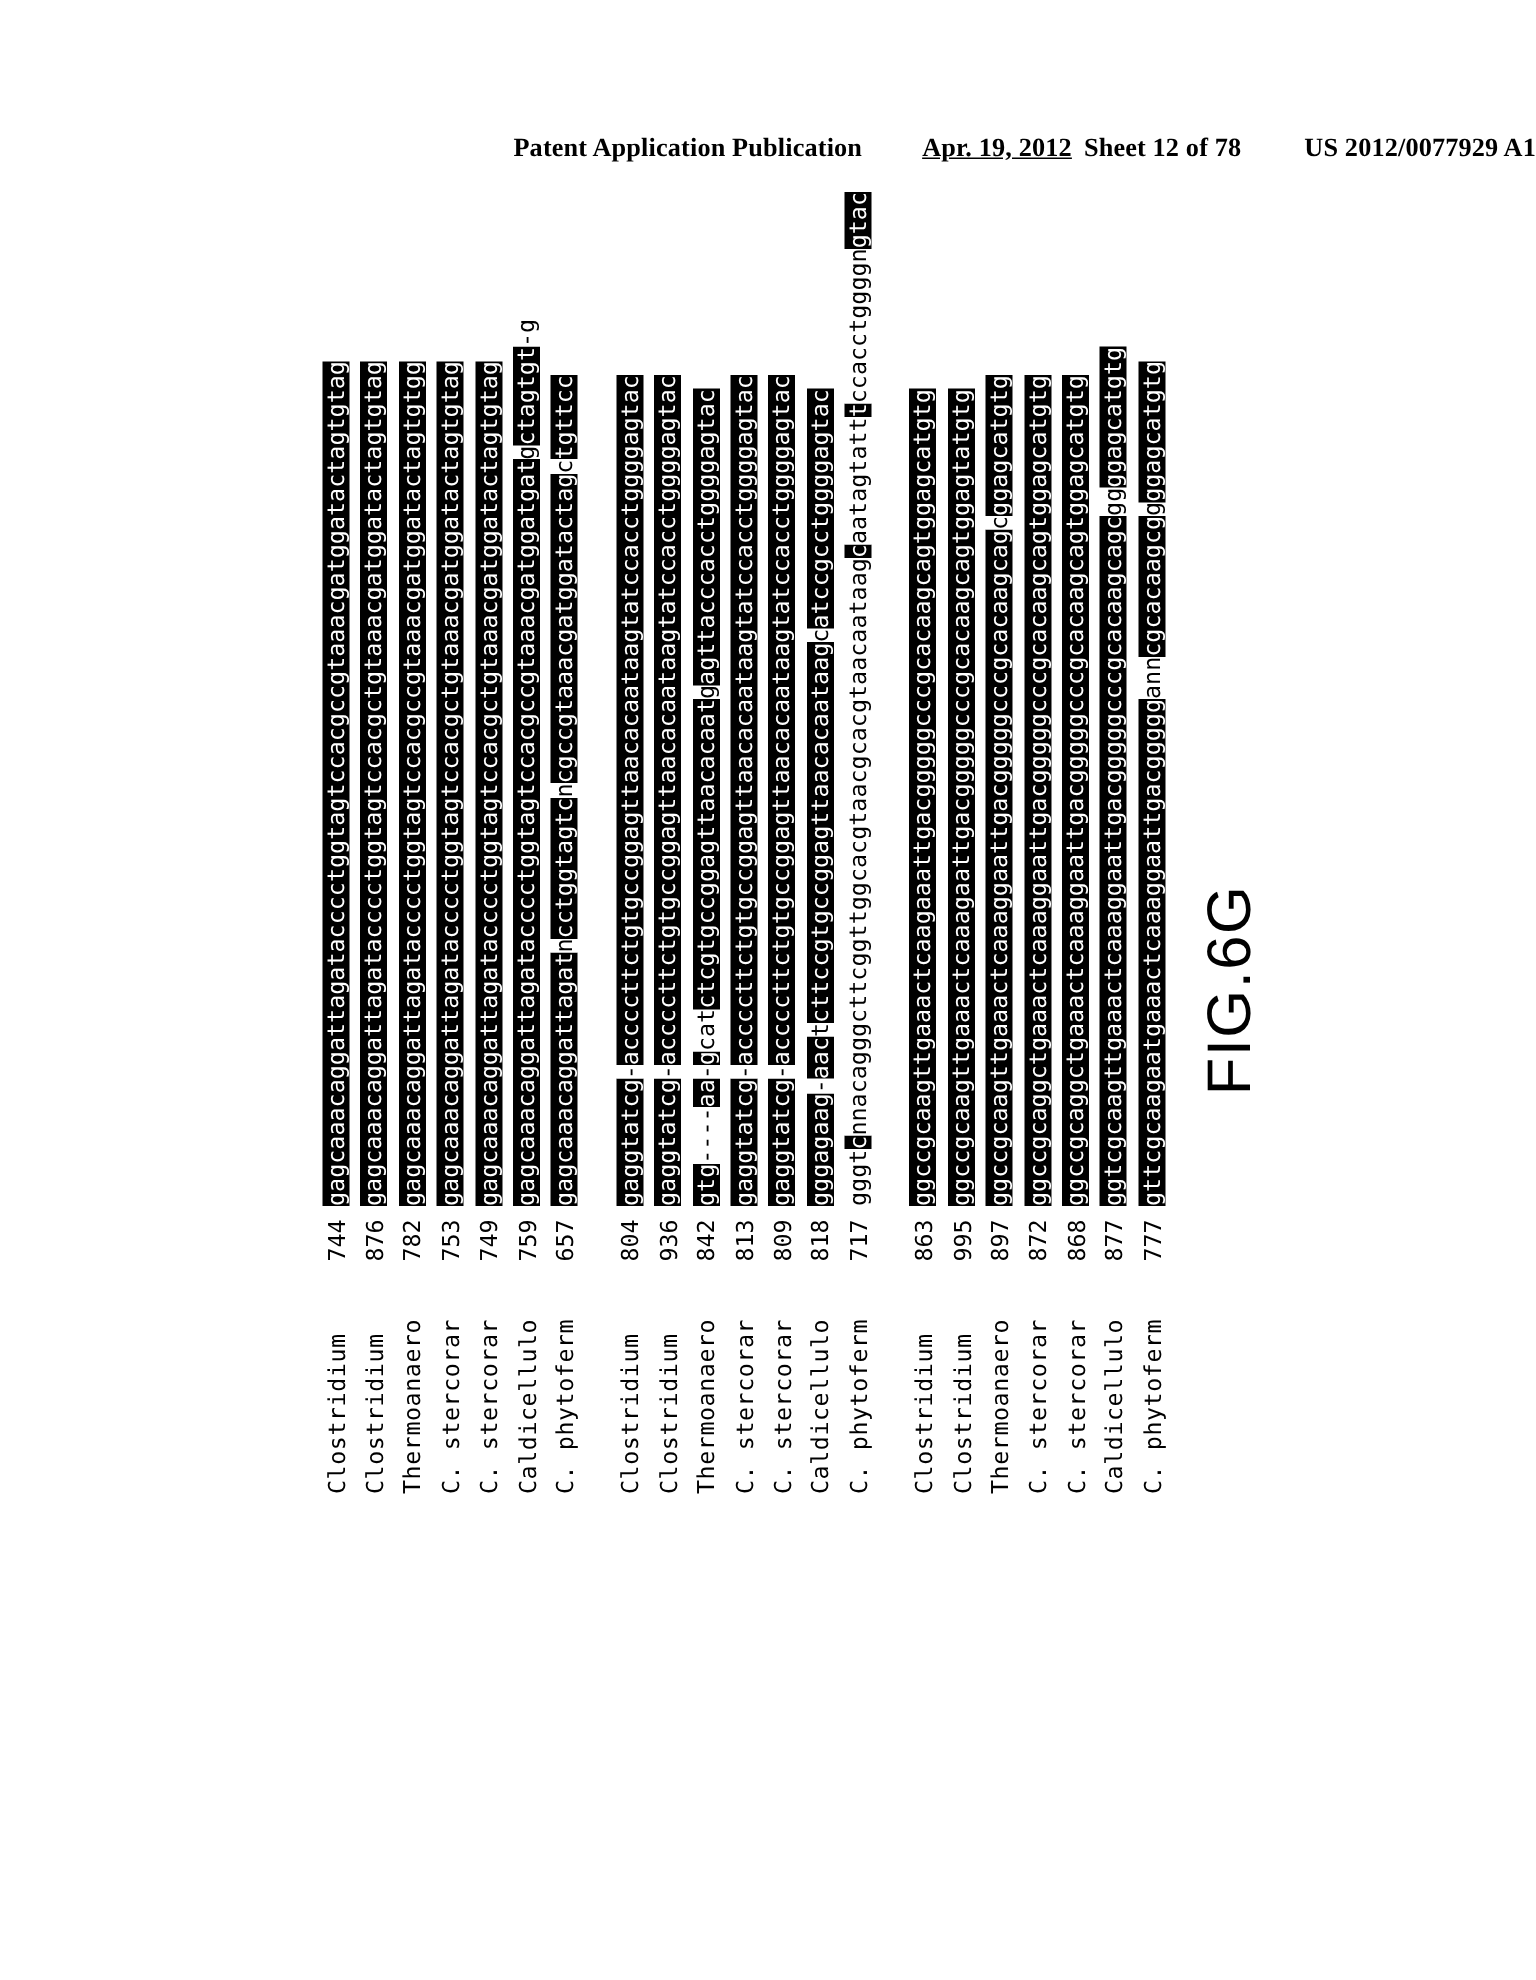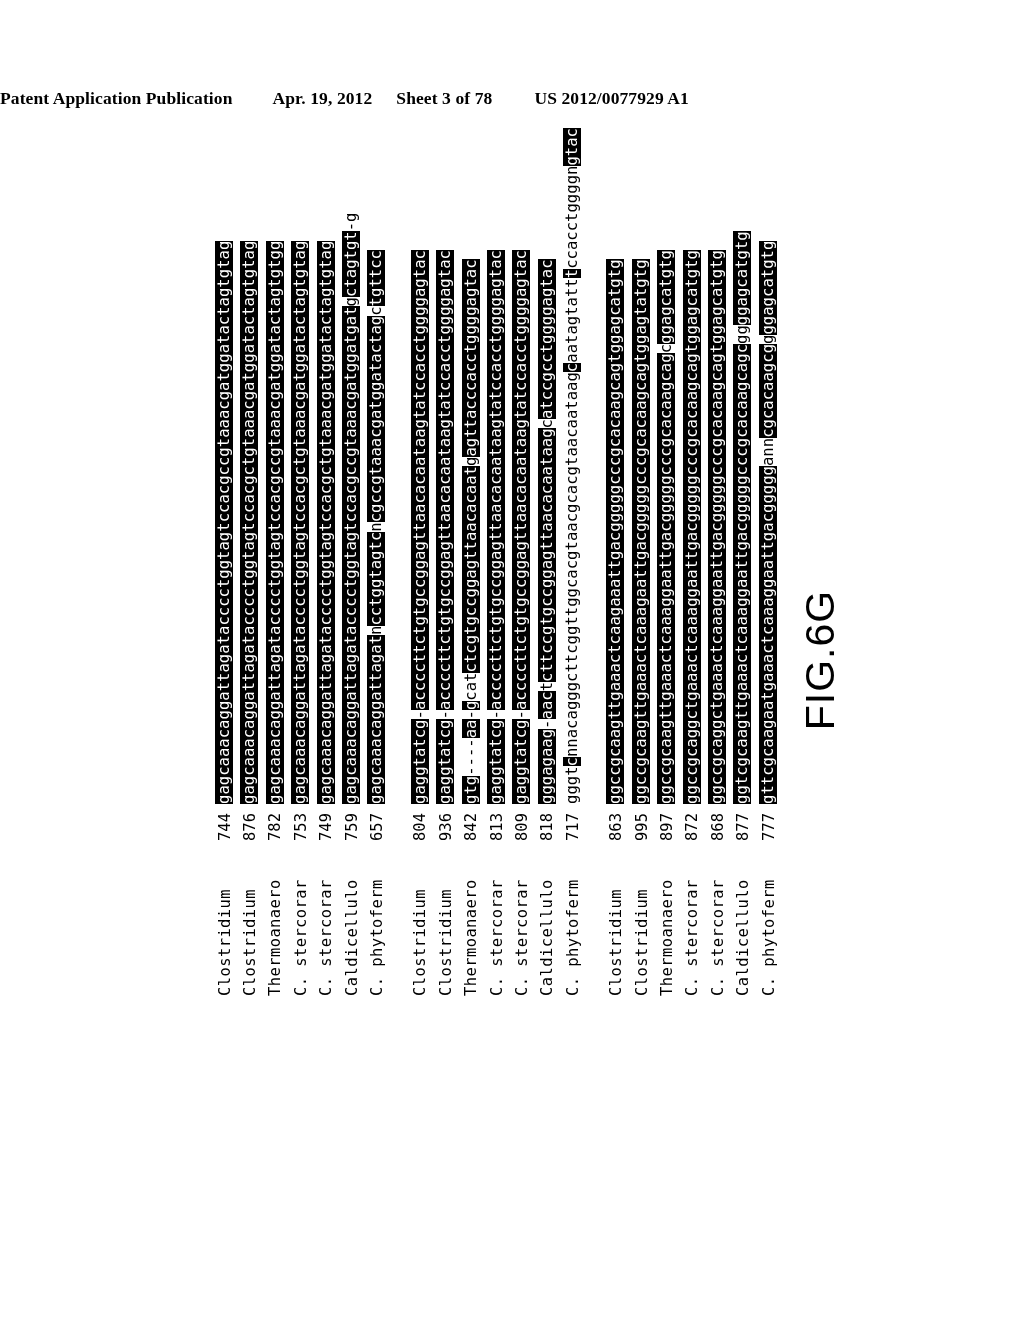--- a/index.html
+++ b/index.html
@@ -1,26 +1,26 @@
 <!DOCTYPE html>
 <html><head>
 <meta charset="utf-8">
 <style>
   html,body{margin:0;padding:0;background:#fff;}
   body{width:1024px;height:1320px;font-family:"Liberation Serif",serif;overflow:hidden;position:relative;}
 
   
   #pub-header{
     position:absolute; top:88px; left:0; width:1024px;
-    display:flex; justify-content:flex-start; align-items:baseline;
+    display:flex; justify-content:flex-end; align-items:baseline;
     font-family:"Liberation Serif",serif; font-weight:bold; font-size:17.5px;
     color:#000; letter-spacing:0.1px; white-space:nowrap;
   }
   #pub-header .h-pub{margin-right:40px;}
-  #pub-header .h-date{margin-right:24px;}
+  #pub-header .h-date{margin-right:8px;text-decoration:underline;}
   #pub-header .h-sheet{margin-right:42px;}
   #pub-header .h-num{}
 
   
   
   #figure-stage{
     position:absolute; left:0; top:0; width:1024px; height:1320px;
   }
 
   
@@ -85,21 +85,21 @@
     font-size:41px; letter-spacing:1px; color:#000;
     white-space:nowrap;
   }
 </style>
 </head>
 <body>
 
 <div id="pub-header">
   <span class="h-pub">Patent Application Publication</span>
   <span class="h-date">Apr. 19, 2012</span>
-  <span class="h-sheet">Sheet 3 of 78</span>
+  <span class="h-sheet">Sheet 12 of 78</span>
   <span class="h-num">US 2012/0077929 A1</span>
 </div>
 
 <div id="figure-stage">
 
   <div id="align-board">
     <div class="blocks-wrap" id="blocks-wrap">
 
     <div class="aln-block">
           <div class="aln-row"><span class="row-name">Clostridium</span><span class="row-pos">744</span><span class="row-seq"><span class="hi">gagcaaacaggattagatacccctggtagtccacgccgtaaacgatggatactagtgtag</span></span></div>

